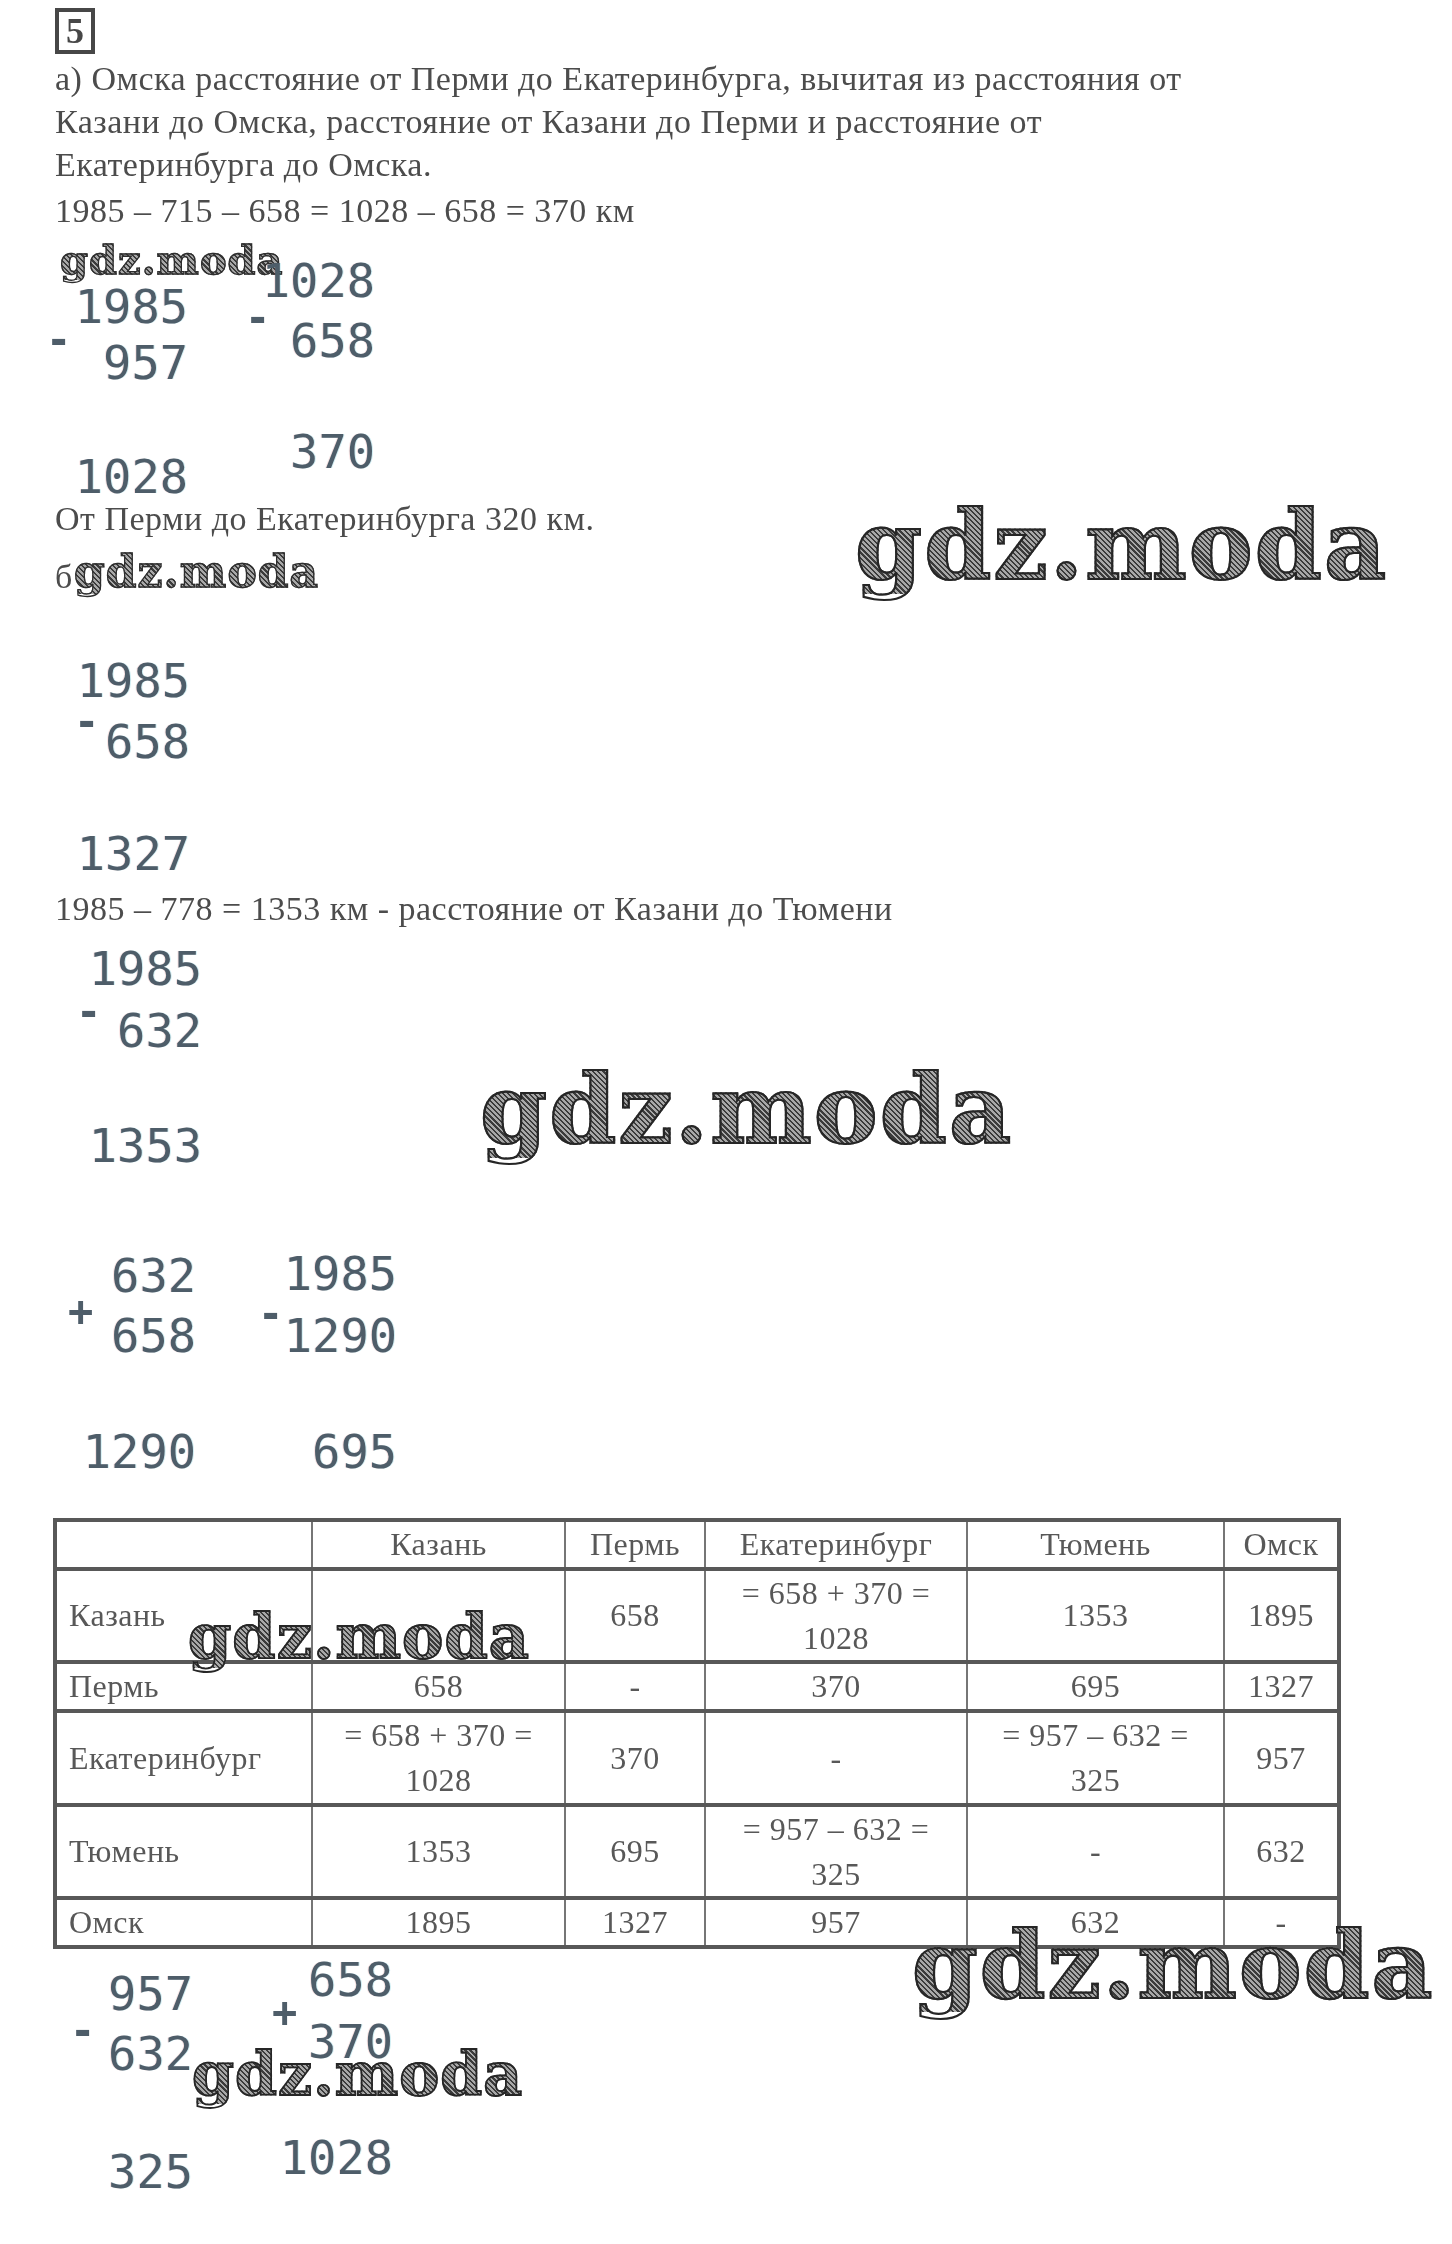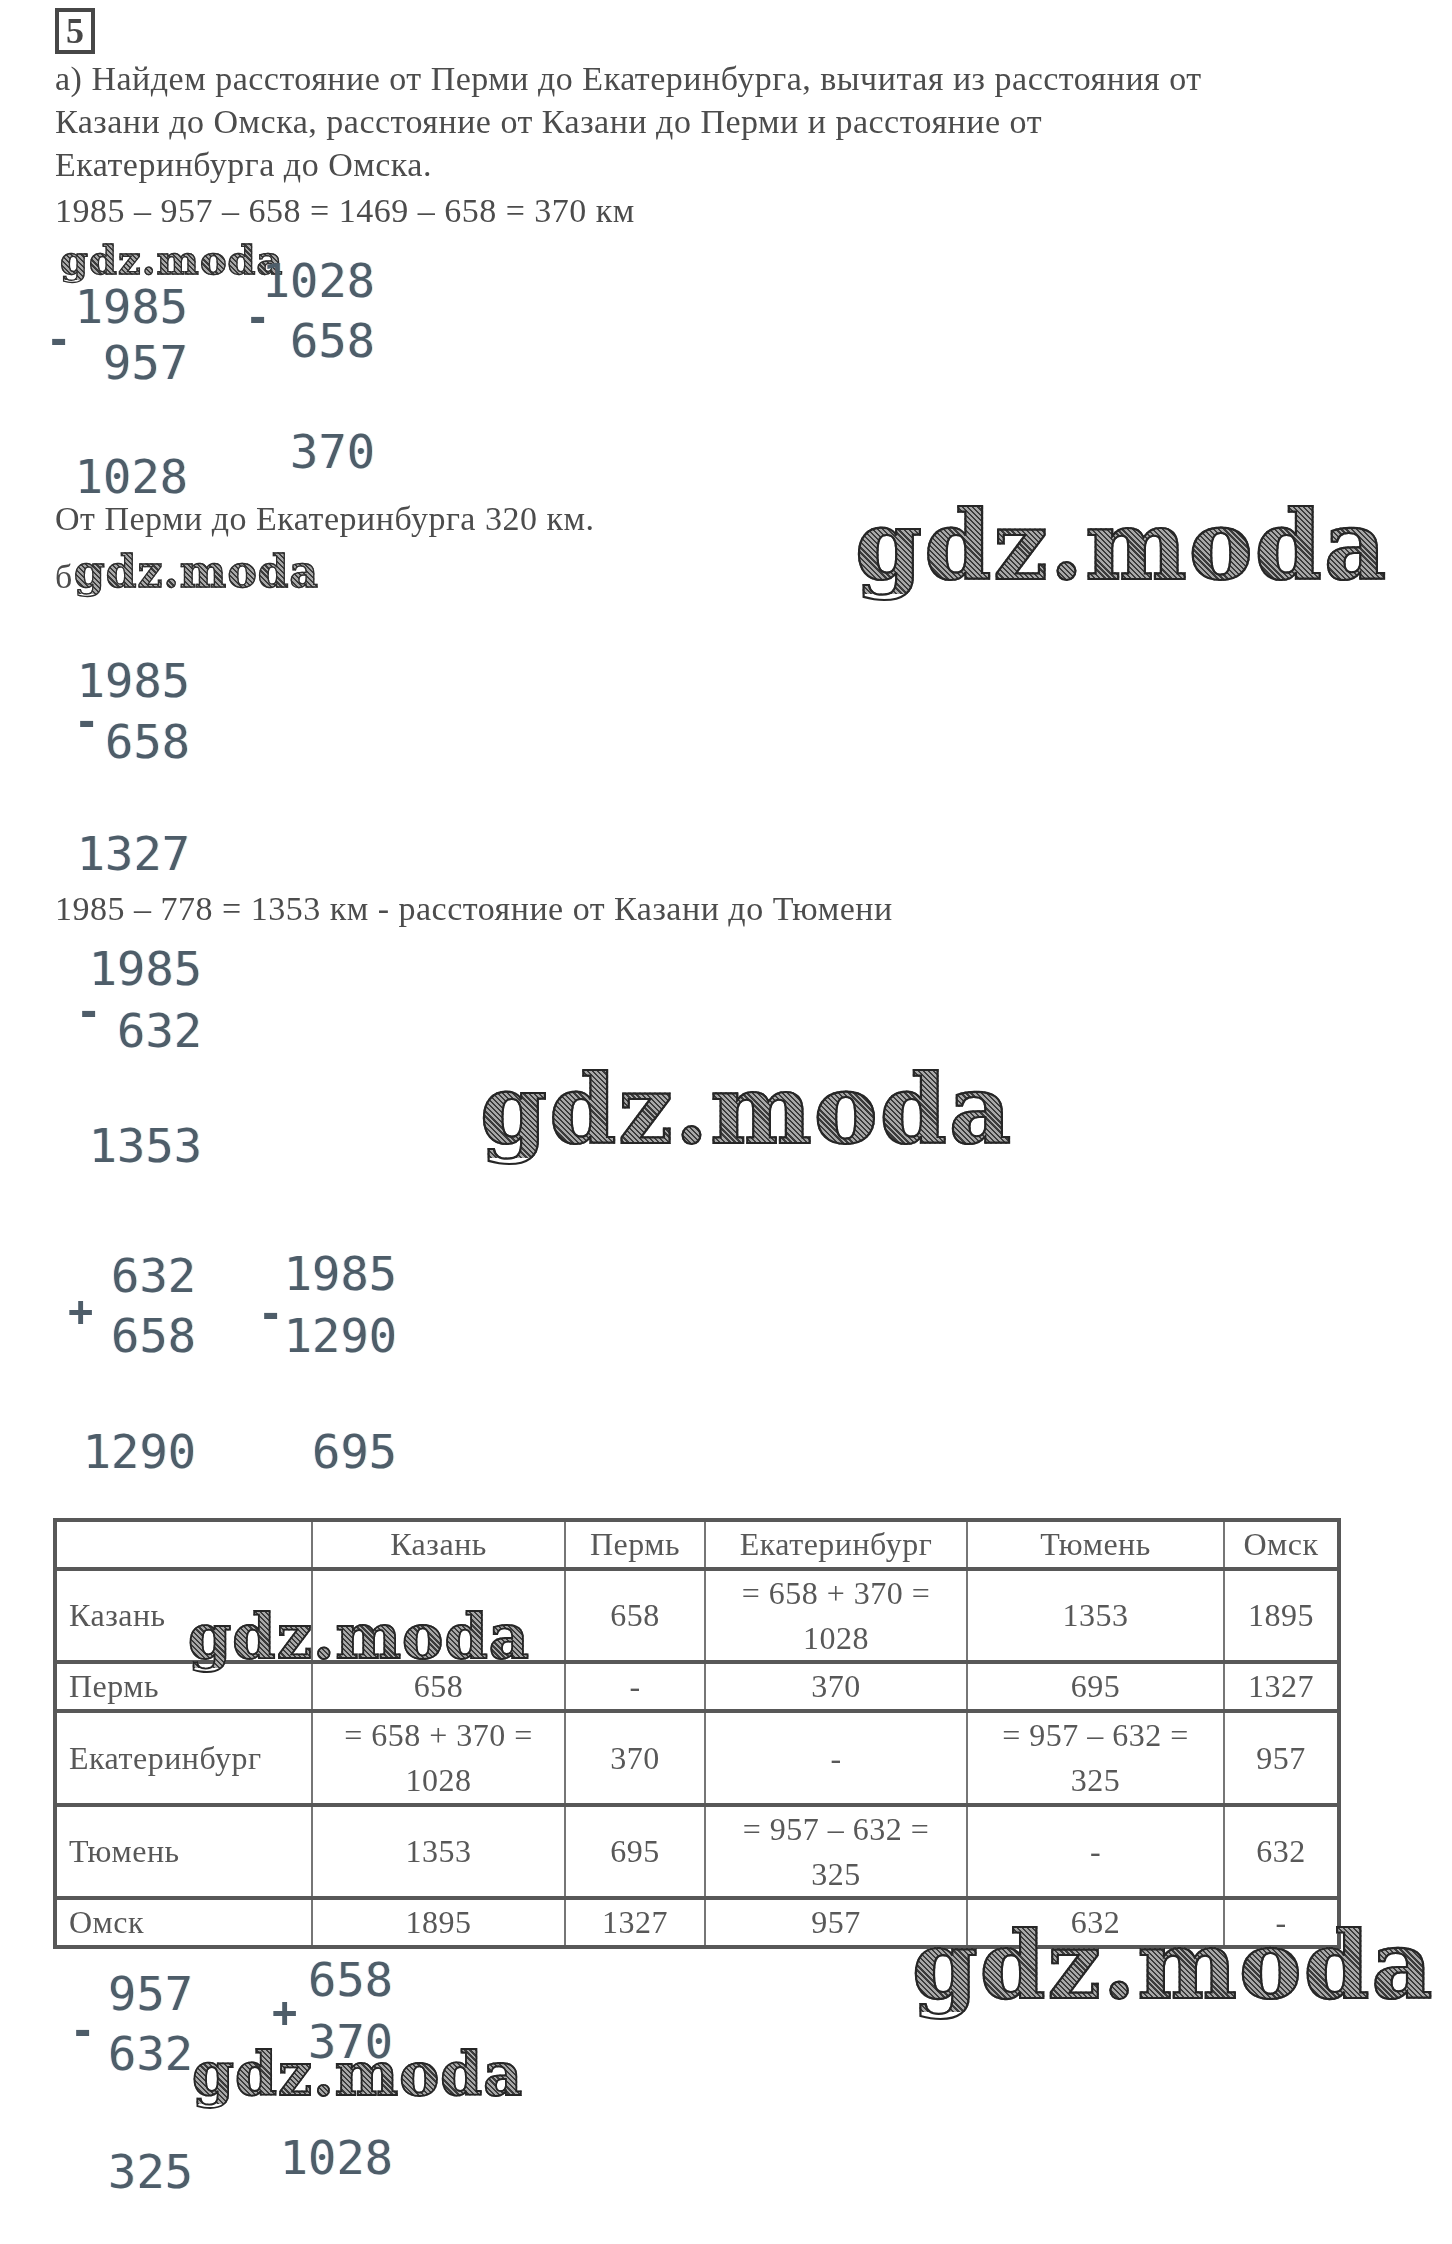--- a/index.html
+++ b/index.html
@@ -99,24 +99,24 @@
 </style>
 </head>
 <body>
 
 <div id="page">
 
   <div id="numbox">
     <span>5</span>
   </div>
 
-  <div class="tline" style="top:58px">а) Найдем расстояние от Перми до Екатеринбурга, вычитая из расстояния от</div>
+  <div class="tline" style="top:58px">а) Омска расстояние от Перми до Екатеринбурга, вычитая из расстояния от</div>
   <div class="tline" style="top:144px">Екатеринбурга до Омска.</div>
   <div class="tline" style="top:101px">Казани до Омска, расстояние от Казани до Перми и расстояние от</div>
-  <div class="tline" style="top:190px">1985 – 957 – 658 = 1469 – 658 = 370 км</div>
+  <div class="tline" style="top:190px">1985 – 715 – 658 = 1028 – 658 = 370 км</div>
 
   <div class="wm small" style="left:60px;top:240px">gdz.moda</div>
 
   <div class="colcalc" style="left:38px;top:283px;width:150px">
     <span class="sign" style="left:8px;top:36px">-</span>
     <span class="num" style="top:0">1985</span>
     <span class="num" style="top:56px">957</span>
     <span class="num" style="top:170px">1028</span>
   </div>
 

